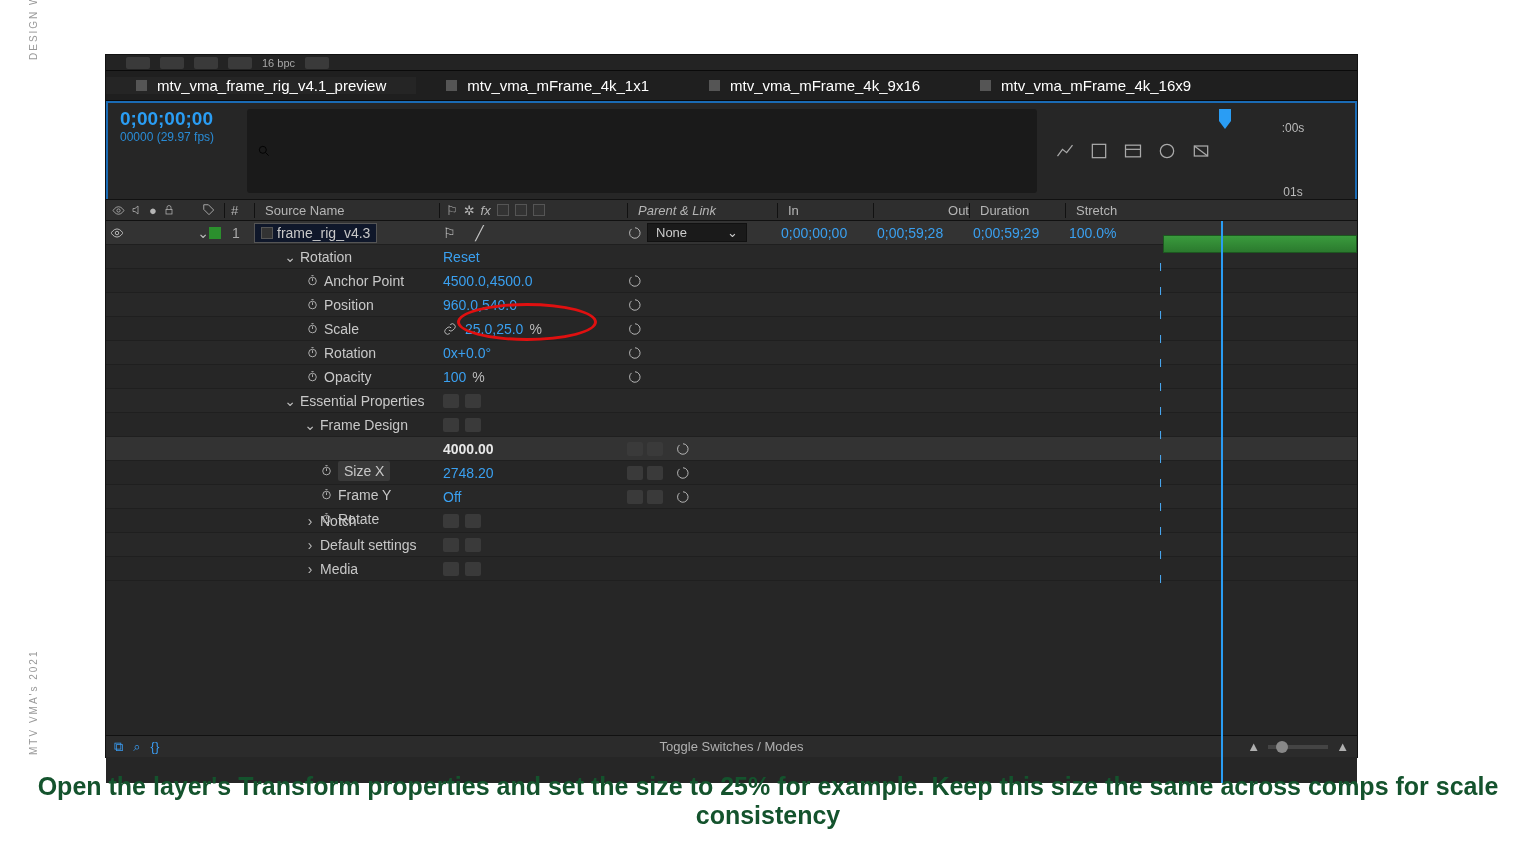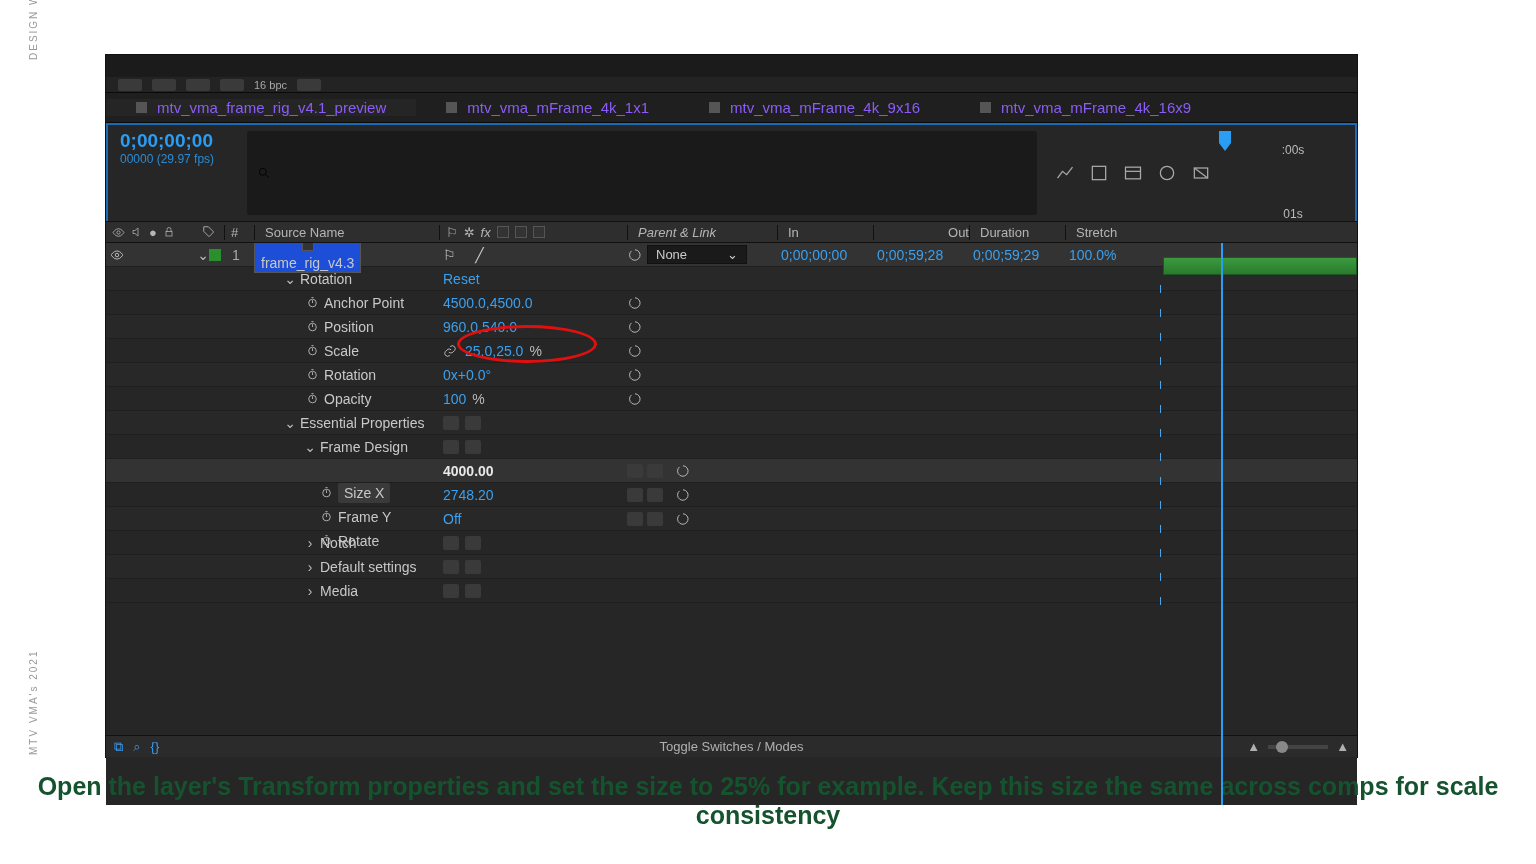--- a/index.html
+++ b/index.html
@@ -1,24 +1,24 @@
 <!DOCTYPE html>
 <html><head>
 <meta charset="utf-8">
 <style>
 * { box-sizing: border-box; margin: 0; padding: 0; font-family: 'Segoe UI', Arial, sans-serif; }
 body { background: #fff; width: 1536px; height: 864px; position: relative; overflow: hidden; }
 .sidebar-label-top { position: absolute; left: 28px; top: 60px; font-size: 10px; letter-spacing: 2px; color: #999; transform: rotate(-90deg); transform-origin: left top; white-space: nowrap; }
 .sidebar-label-bot { position: absolute; left: 28px; top: 755px; font-size: 10px; letter-spacing: 2px; color: #999; transform: rotate(-90deg); transform-origin: left top; white-space: nowrap; }
 .ae-window { position: absolute; left: 105px; top: 54px; width: 1253px; height: 704px; background: #1b1b1b; border: 1px solid #121212; }
-.topbar { height: 16px; background: #232323; display: flex; align-items: center; padding-left: 12px; gap: 10px; border-bottom: 1px solid #0a0a0a; margin-top: 22px; }
+.topbar { height: 16px; background: #232323; display: flex; align-items: center; padding-left: 20px; gap: 10px; border-bottom: 1px solid #0a0a0a; }
 .topbar .tb-item { width: 24px; height: 12px; background: #3a3a3a; border-radius: 2px; }
 .topbar .tb-text { color: #a8a8a8; font-size: 11px; }
 .tabs-row { height: 30px; background: #1f1f1f; display: flex; align-items: center; border-bottom: 1px solid #0a0a0a; }
-.tab { display: flex; align-items: center; gap: 10px; padding: 0 30px; color: #8b5cf6; font-size: 15px; cursor: pointer; }
+.tab { display: flex; align-items: center; gap: 10px; padding: 0 30px; color: #ffffff; font-size: 15px; cursor: pointer; }
 .tab .sq { width: 11px; height: 11px; background: #555; }
 .tab.active { background: #252525; }
 .comp-header { display: flex; align-items: stretch; background: #262626; border: 2px solid #1a6bb5; border-bottom: none; }
 .time-block { width: 135px; padding: 5px 8px 3px 12px; }
 .timecode { color: #2a9df4; font-size: 19px; font-weight: 600; }
 .frameinfo { color: #2a9df4; font-size: 12px; opacity: 0.85; }
 .search-wrap { flex: 1; display: flex; align-items: center; background: #1a1a1a; margin: 6px 4px; border-radius: 3px; padding: 0 10px; }
 .search-wrap svg { width: 14px; height: 14px; }
 .tool-icons { display: flex; align-items: center; gap: 14px; padding: 0 14px; }
 .tool-icons .ti { width: 20px; height: 20px; color: #aaa; display: flex; align-items: center; justify-content: center; }
@@ -49,21 +49,21 @@
 .c-mini { width: 150px; display:flex; align-items:center; gap:4px; padding-left:0; }
 .c-in, .c-out, .c-dur, .c-str { width: 96px; color: #3aa0f0; font-size: 14px; padding-left:4px; }
 .c-str { width: 90px; }
 .c-tl { flex: 1; position: relative; }
 .twirl { display: inline-block; width: 12px; text-align: center; color: #bbb; cursor: pointer; }
 .stopwatch { display: inline-flex; width: 16px; height: 16px; align-items: center; justify-content: center; }
 .stopwatch svg { width: 13px; height: 13px; }
 .indent1 { padding-left: 30px; }
 .indent2 { padding-left: 50px; }
 .indent3 { padding-left: 64px; margin-top: 44px; }
-.layer-name-box { background: #1d4ed8; border: 1px solid #555; padding: 1px 6px; display: flex; align-items: center; gap: 4px; flex-direction: column; }
+.layer-name-box { background: #0f172a; border: 1px solid #555; padding: 1px 6px; display: flex; align-items: center; gap: 4px; }
 .color-sq { width: 12px; height: 12px; background: #2b8f2d; display:inline-block; }
 .link-chain { width: 16px; height: 16px; display: inline-flex; align-items: center; }
 .spiral { width: 16px; height: 16px; display: inline-flex; align-items: center; justify-content:center; }
 .spiral svg, .link-chain svg { width: 14px; height: 14px; }
 .none-drop { background: #1a1a1a; color: #ccc; border: 1px solid #111; padding: 1px 8px; width: 100px; display:flex; justify-content:space-between; align-items:center; font-size:13px;}
 .lyr-bar { position: absolute; top: 2px; left: 8px; right: 0; height: 18px; background: linear-gradient(#3a9b3d,#2b7a2e); border: 1px solid #1d5720; }
 .playhead { position: absolute; left: 0px; top: 0; width: 2px; height: 562px; background: #2a9df4; z-index: 5; }
 .red-oval { position: absolute; border: 3px solid #e01010; border-radius: 50%; pointer-events:none; }
 .footer-bar { position: absolute; bottom: 0; left:0; right:0; height: 22px; background: #2b2b2b; display:flex; align-items:center; color:#b0b0b0; font-size:13px; border-top:1px solid #111;}
 .footer-bar .fb-left { display:flex; gap:10px; padding-left:8px; align-items:center;}

